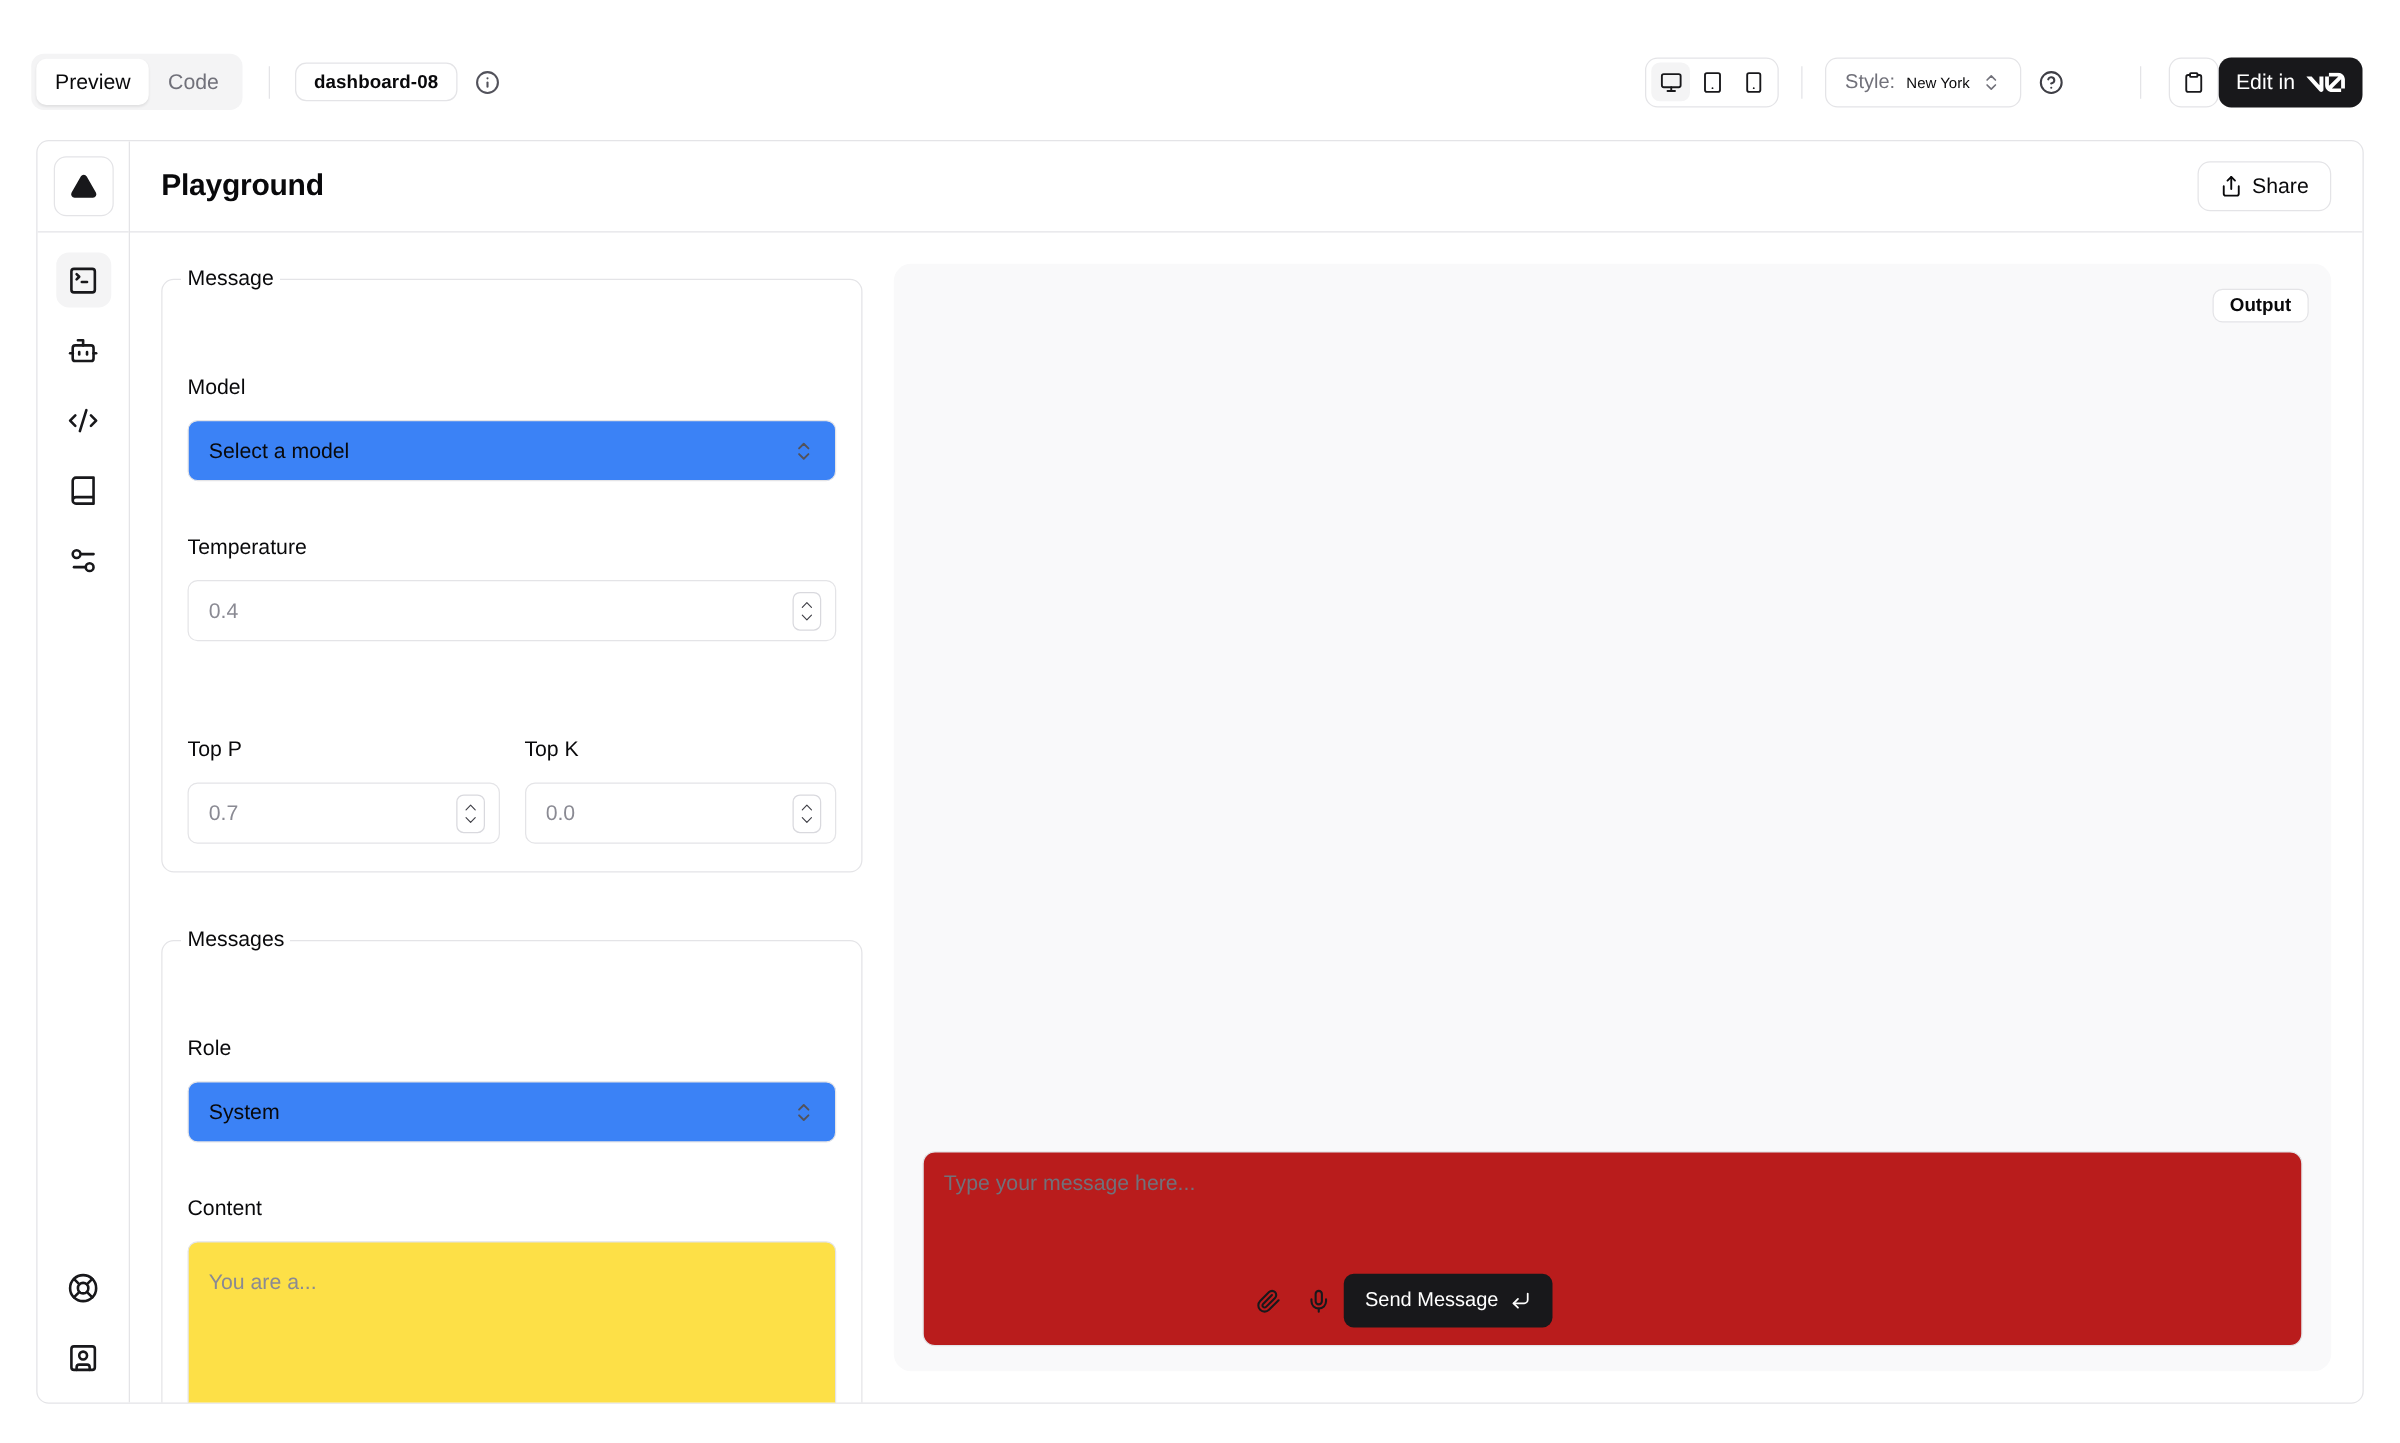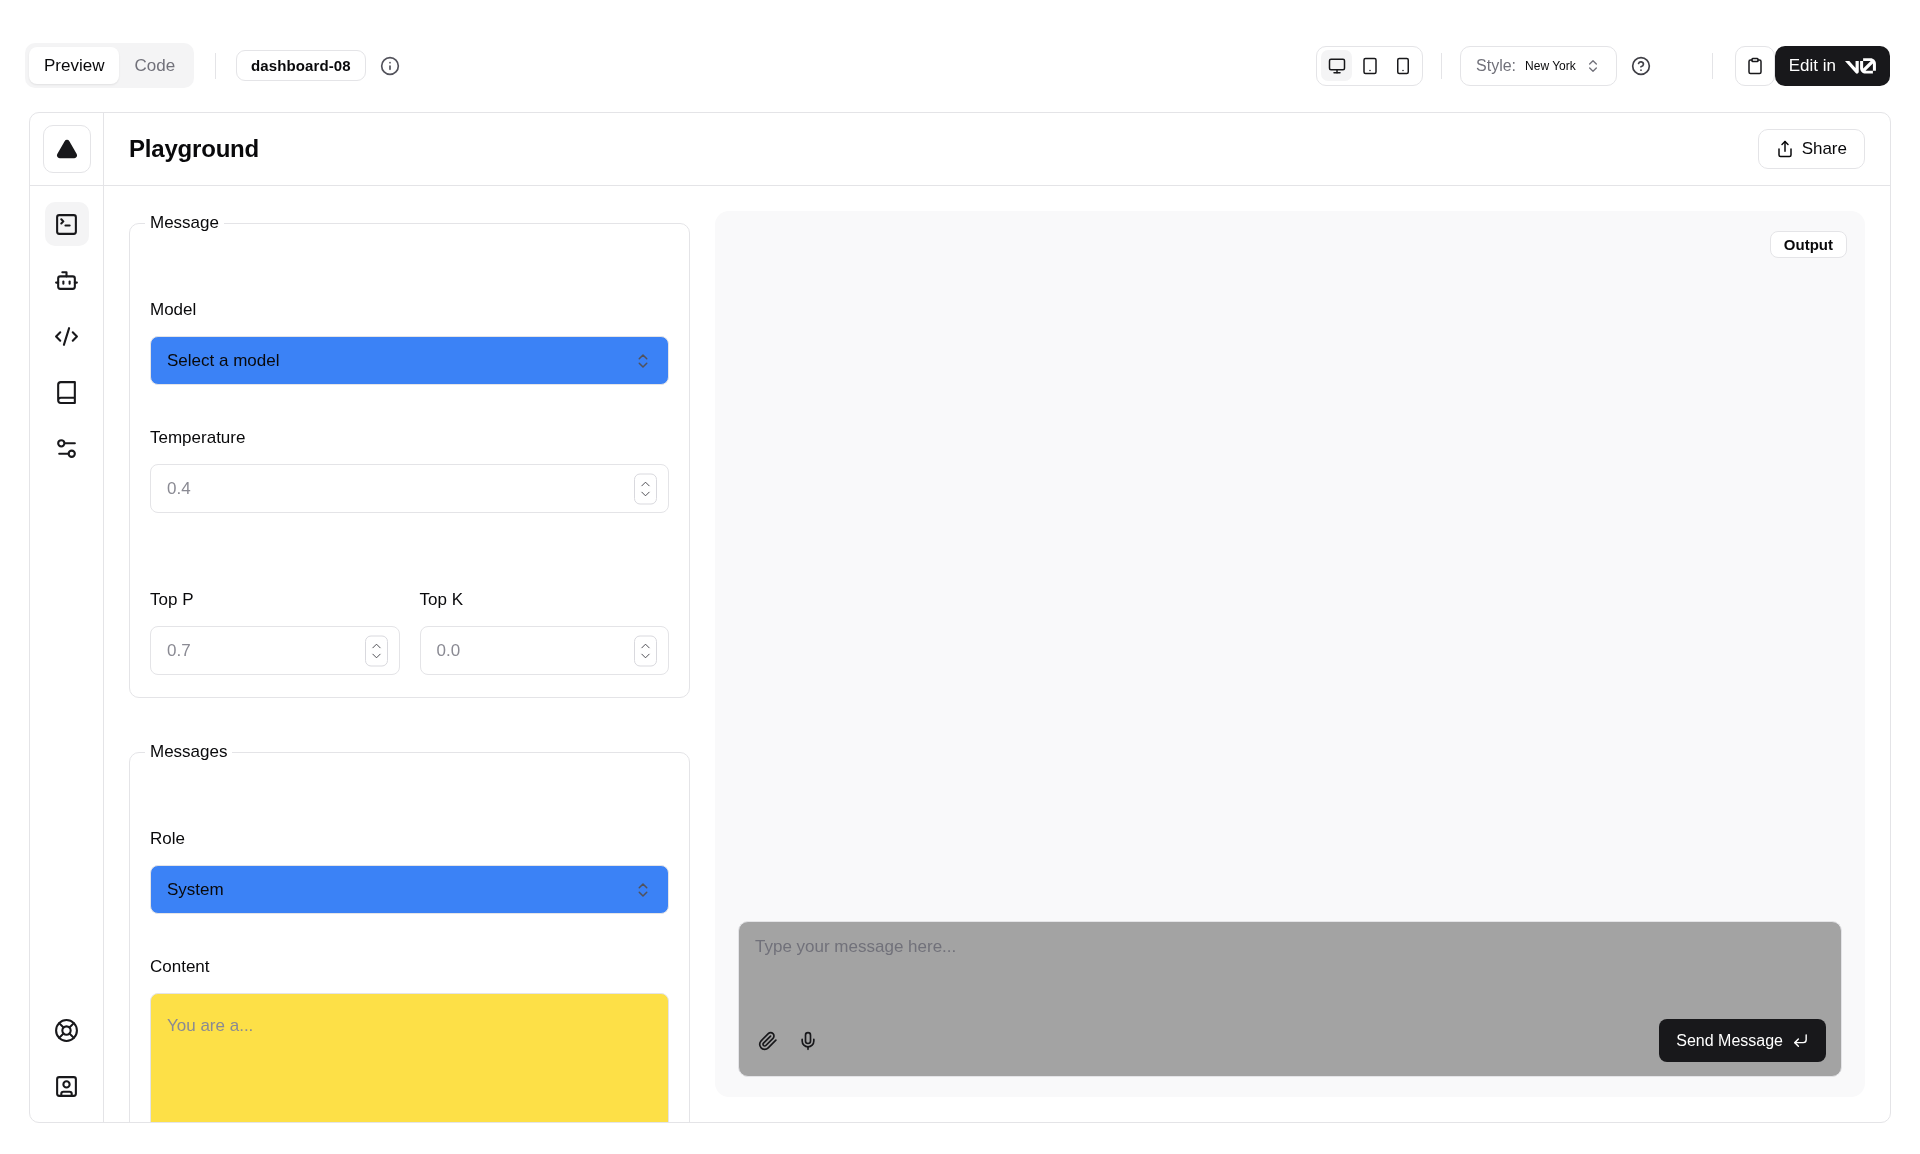--- a/index.html
+++ b/index.html
@@ -112,22 +112,22 @@
     outline:none; resize:both; background:#fde047;}
   .textarea::placeholder{color:var(--placeholder);}
 
   
   .output-panel{flex:1; background:var(--panel); border-radius:14px; position:relative;
     min-width:0;}
   .output-badge{position:absolute; top:20px; right:18px; height:27px; display:flex;
     align-items:center; padding:0 13px; background:#fff; border:1px solid var(--border);
     border-radius:8px; font-size:15px; font-weight:600;}
   .composer{position:absolute; left:23px; right:23px; bottom:20px; height:156px;
-    background:#a3a3a3; border:1px solid var(--border); border-radius:10px;
-    display:flex; flex-direction:column;}
+    background:#b91c1c; border:1px solid var(--border); border-radius:10px;
+    display:flex; flex-direction:row;}
   .composer-input{border:none; outline:none; resize:none; background:transparent;
     font-size:17px; font-family:inherit; color:var(--foreground); padding:15px 16px;
     height:74px;}
   .composer-input::placeholder{color:var(--muted-foreground);}
   .composer-bar{margin-top:auto; display:flex; align-items:center; padding:0 15px 14px 9px;}
   .tool-btn{width:40px; height:40px; border:none; background:transparent; border-radius:8px;
     display:flex; align-items:center; justify-content:center; color:#18181b; cursor:pointer;}
   .send-btn{margin-left:auto; height:43px; padding:0 17px; display:flex; align-items:center;
     gap:9px; background:var(--primary); color:#fff; border:none; border-radius:8px;
     font-size:16px; font-weight:500; font-family:inherit; cursor:pointer;}

